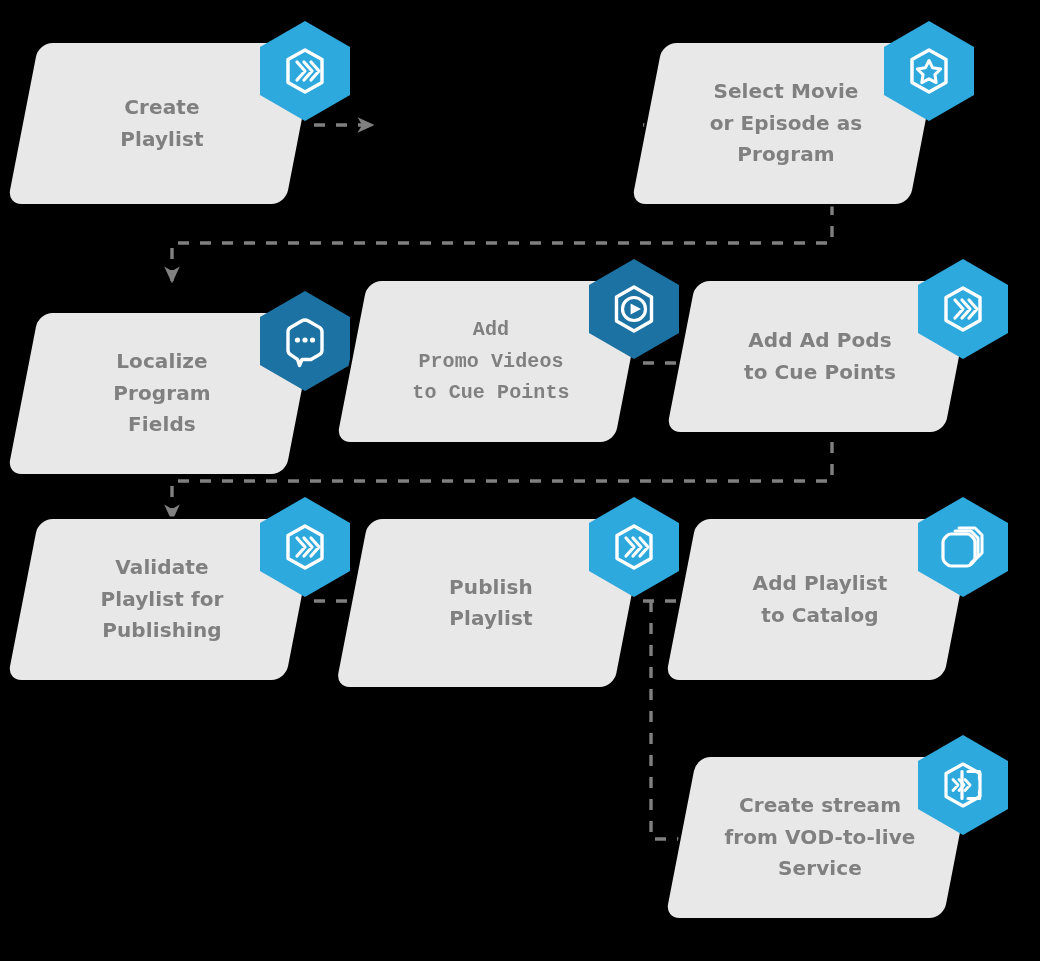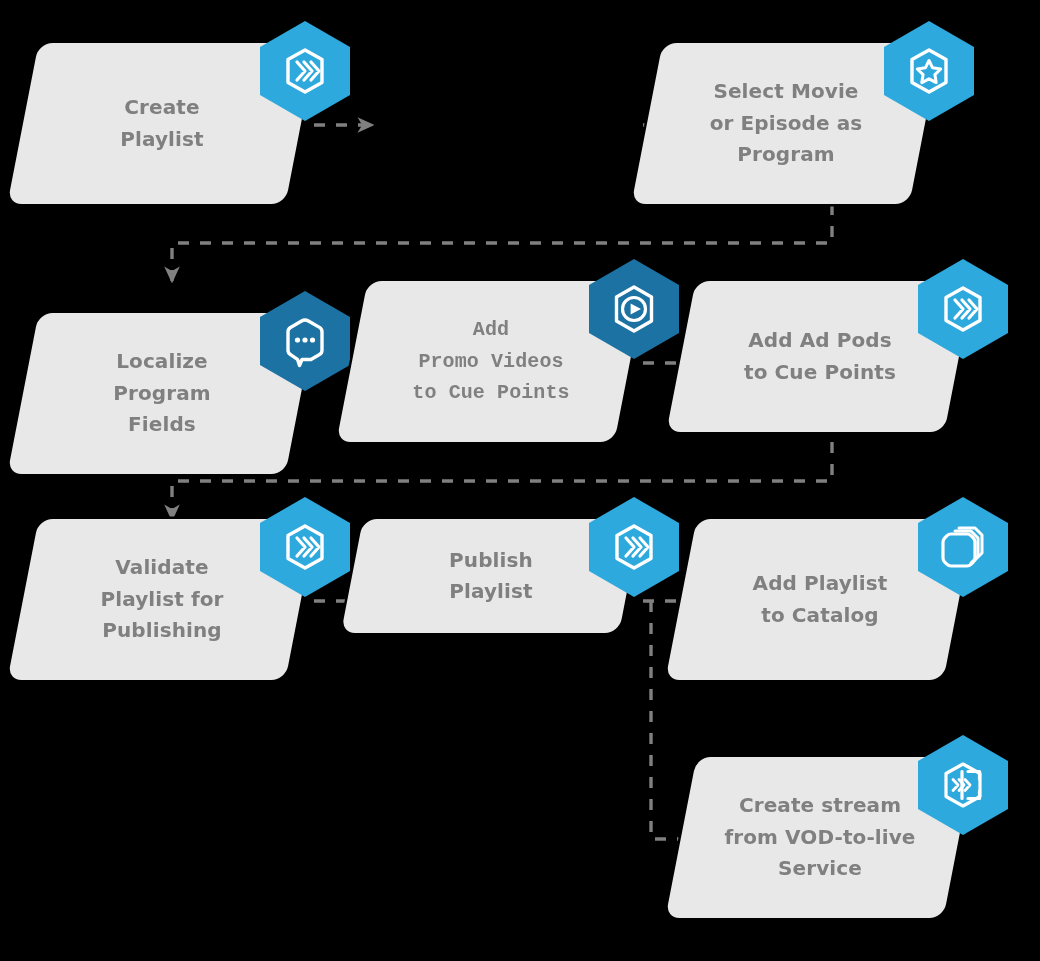--- a/index.html
+++ b/index.html
@@ -145,21 +145,21 @@
     <div class="label">Validate<br>Playlist for<br>Publishing</div>
     <div class="badge" style="left:237px;top:-22px;--bg:#2EA9DE;">
       <div class="hex"></div>
       <svg viewBox="0 0 90 100">
         <path d="M45,29 L62,38.5 L62,61.5 L45,71 L28,61.5 L28,38.5 Z" fill="none" stroke="#fff" stroke-width="3.4" stroke-linejoin="round"></path>
         <path d="M37,41 L45,50 L37,59 M44,41 L52,50 L44,59 M51,41 L59,50 L51,59" fill="none" stroke="#fff" stroke-width="3.2" stroke-linecap="round" stroke-linejoin="round"></path>
       </svg>
     </div>
   </div>
 
-  <div class="node" style="left:352px;top:519px;width:278px;height:114px;">
+  <div class="node" style="left:352px;top:519px;width:278px;height:168px;">
     <div class="slab"></div>
     <div class="label">Publish<br>Playlist</div>
     <div class="badge" style="left:237px;top:-22px;--bg:#2EA9DE;">
       <div class="hex"></div>
       <svg viewBox="0 0 90 100">
         <path d="M45,29 L62,38.5 L62,61.5 L45,71 L28,61.5 L28,38.5 Z" fill="none" stroke="#fff" stroke-width="3.4" stroke-linejoin="round"></path>
         <path d="M37,41 L45,50 L37,59 M44,41 L52,50 L44,59 M51,41 L59,50 L51,59" fill="none" stroke="#fff" stroke-width="3.2" stroke-linecap="round" stroke-linejoin="round"></path>
       </svg>
     </div>
   </div>

